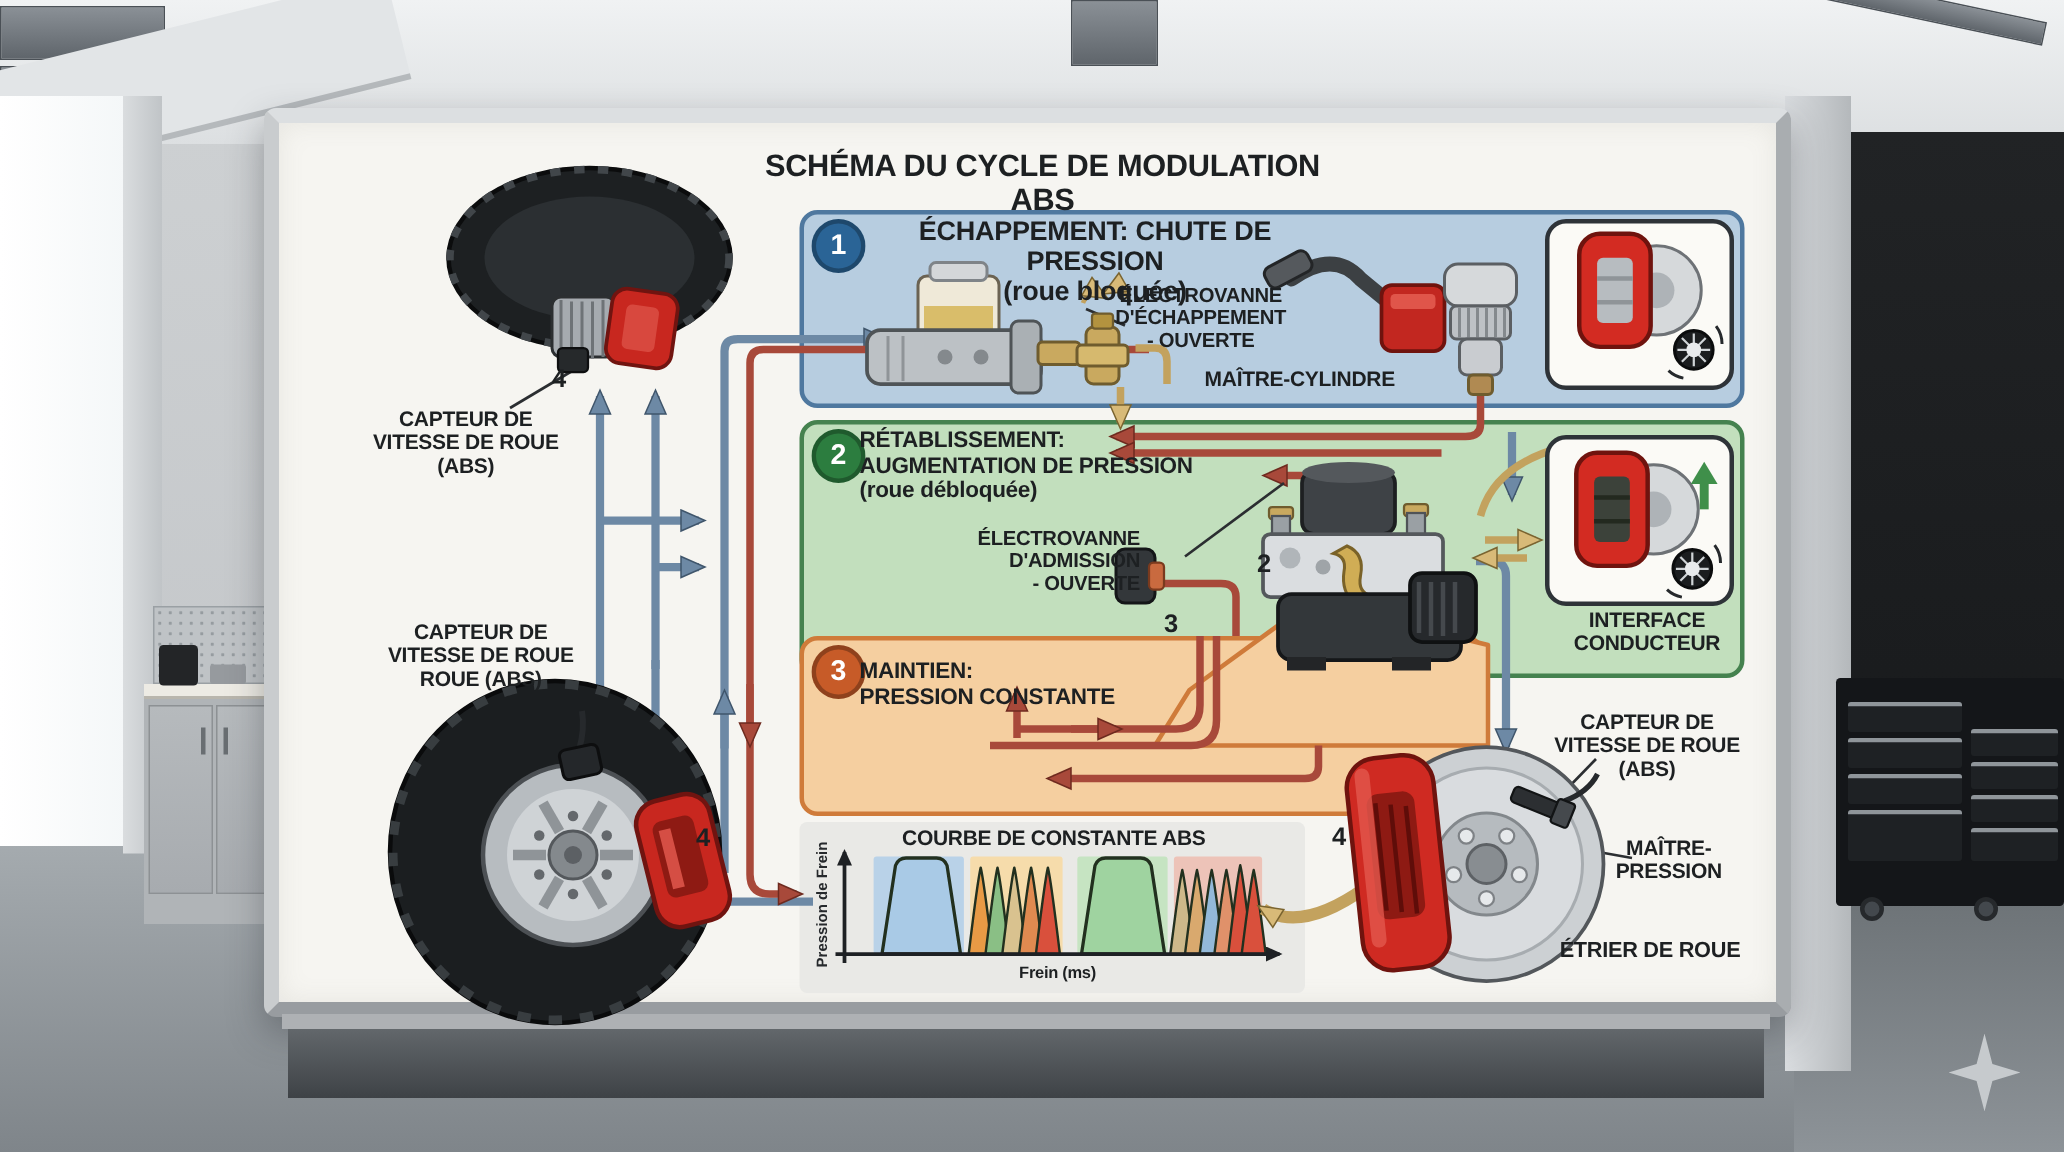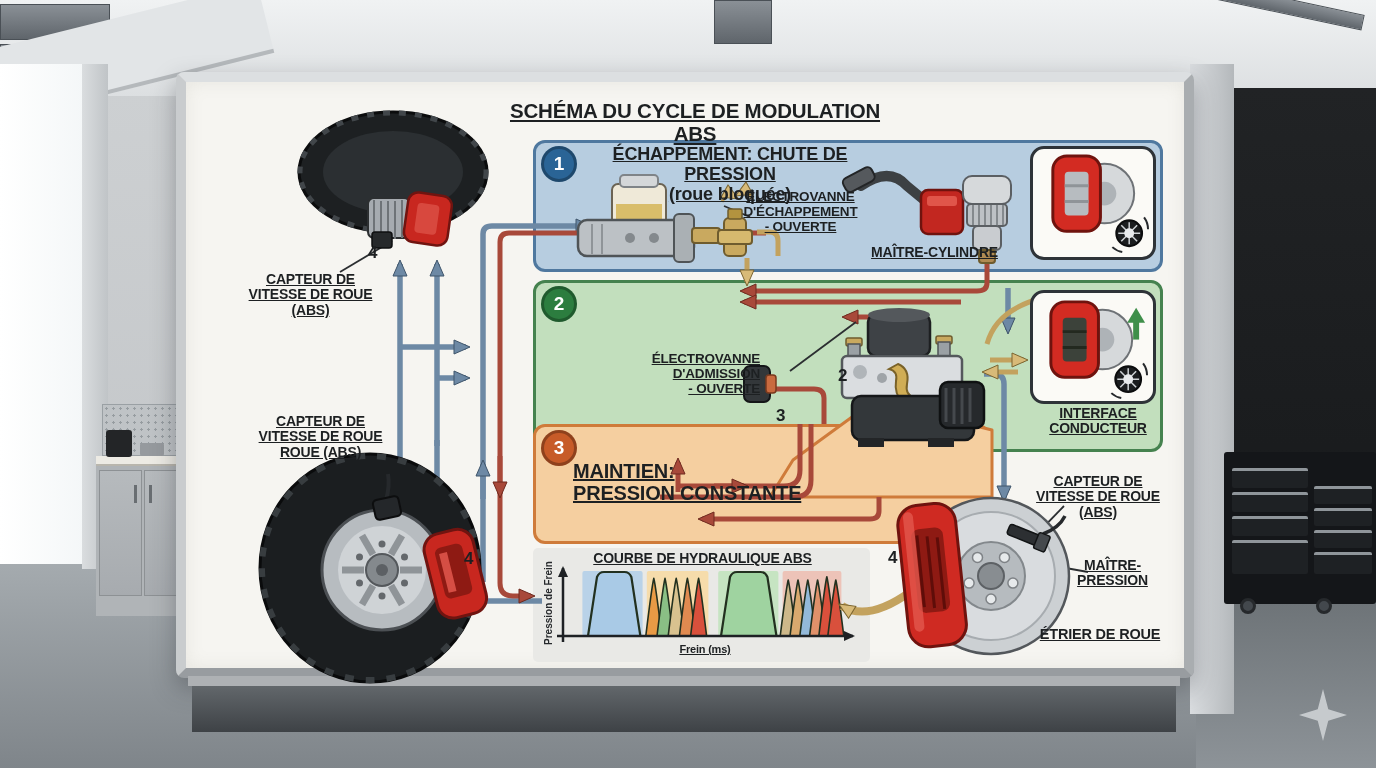--- a/index.html
+++ b/index.html
@@ -41,21 +41,21 @@
   .panel{border-radius:12px;z-index:3;}
   #panel1{left:533px;top:140px;width:630px;height:132px;border:3px solid #4f789f;}
   #panel2{left:533px;top:280px;width:630px;height:172px;border:3px solid #45824f;}
   #panel3{left:533px;top:424px;width:457px;height:120px;border:3px solid #cf7b3a;}
   #chart-panel{left:533px;top:548px;width:337px;height:114px;background:#e9e9e6;border-radius:5px;z-index:3;}
   .capbox{left:1030px;width:126px;height:114px;background:#fbfaf6;border:3.5px solid #2e3338;border-radius:14px;z-index:5;}
   svg.overlay{left:0;top:0;width:1376px;height:768px;z-index:4;pointer-events:none;}
   .badge{width:36px;height:36px;border-radius:50%;color:#fff;font-weight:700;font-size:19px;
     display:flex;align-items:center;justify-content:center;z-index:6;border:3px solid rgba(0,0,0,.28);}
   .lbl{position:absolute;font-weight:700;color:#1d2022;white-space:pre-line;line-height:1.1;
-    text-align:center;z-index:6;letter-spacing:-0.2px;text-decoration:underline;}
+    text-align:center;z-index:6;letter-spacing:-0.2px;}
   .left-al{text-align:left;}  .right-al{text-align:right;}
   .num{position:absolute;font-weight:700;font-size:17px;color:#1d2022;z-index:6;}
   #title{left:495px;top:100px;width:400px;font-size:20.5px;text-align:center;z-index:6;}
   .ylab{left:504px;top:596px;width:92px;height:14px;font-size:10px;font-weight:700;text-align:center;
     transform:rotate(-90deg);z-index:6;color:#26292c;}
 </style>
 </head>
 <body>
 <div id="stage">
 
@@ -355,27 +355,30 @@
 
 <div class="abs badge" style="left: 541px; top: 146px; background: rgb(42, 100, 150);">1</div>
 <div class="abs badge" style="left: 541px; top: 286px; background: rgb(44, 125, 63);">2</div>
 <div class="abs badge" style="left: 541px; top: 430px; background: rgb(199, 91, 40);">3</div>
 
 <div class="abs lbl" style="left:565px;top:145px;width:330px;font-size:18px;">ÉCHAPPEMENT: CHUTE DE PRESSION
 (roue bloquée)</div>
 <div class="abs lbl" style="left:733px;top:190px;width:135px;font-size:13.5px;">ÉLECTROVANNE
 D'ÉCHAPPEMENT
 - OUVERTE</div>
-<div class="abs lbl" style="left:852px;top:245px;width:165px;font-size:14px;">MAÎTRE-CYLINDRE</div>
-
+<div class="abs lbl" style="left:784px;top:245px;width:165px;font-size:14px;">MAÎTRE-CYLINDRE</div>
+
+<div class="abs lbl left-al" style="left:573px;top:286px;width:280px;font-size:15px;">RÉTABLISSEMENT:
+AUGMENTATION DE PRESSION
+(roue débloquée)</div>
 <div class="abs lbl right-al" style="left:636px;top:352px;width:124px;font-size:13.5px;">ÉLECTROVANNE
 D'ADMISSION
 - OUVERTE</div>
 
-<div class="abs lbl left-al" style="left:573px;top:460px;width:250px;font-size:20px;">MAINTIEN:
+<div class="abs lbl left-al" style="left:573px;top:440px;width:250px;font-size:15px;">MAINTIEN:
 PRESSION CONSTANTE</div>
 
 <div class="abs lbl" style="left:1033px;top:406px;width:130px;font-size:14px;">INTERFACE
 CONDUCTEUR</div>
 
 <div class="abs lbl" style="left:233px;top:272px;width:155px;font-size:14px;">CAPTEUR DE
 VITESSE DE ROUE
 (ABS)</div>
 <div class="abs lbl" style="left:243px;top:414px;width:155px;font-size:14px;">CAPTEUR DE
 VITESSE DE ROUE
@@ -386,17 +389,17 @@
 <div class="abs lbl" style="left:1060px;top:558px;width:105px;font-size:14px;">MAÎTRE-
 PRESSION</div>
 <div class="abs lbl" style="left:1030px;top:627px;width:140px;font-size:14.5px;">ÉTRIER DE ROUE</div>
 
 <div class="num" style="left:368px;top:243px;">4</div>
 <div class="num" style="left:464px;top:549px;">4</div>
 <div class="num" style="left:888px;top:548px;">4</div>
 <div class="num" style="left:838px;top:366px;">2</div>
 <div class="num" style="left:776px;top:406px;">3</div>
 
-<div class="abs lbl" style="left:545px;top:551px;width:315px;font-size:14px;">COURBE DE HYDRAULIQUE ABS</div>
+<div class="abs lbl" style="left:545px;top:551px;width:315px;font-size:14px;">COURBE DE CONSTANTE ABS</div>
 <div class="abs lbl" style="left:640px;top:643px;width:130px;font-size:11px;">Frein (ms)</div>
 <div class="abs ylab">Pression de Frein</div>
 
 </div>
 
 </body></html>

